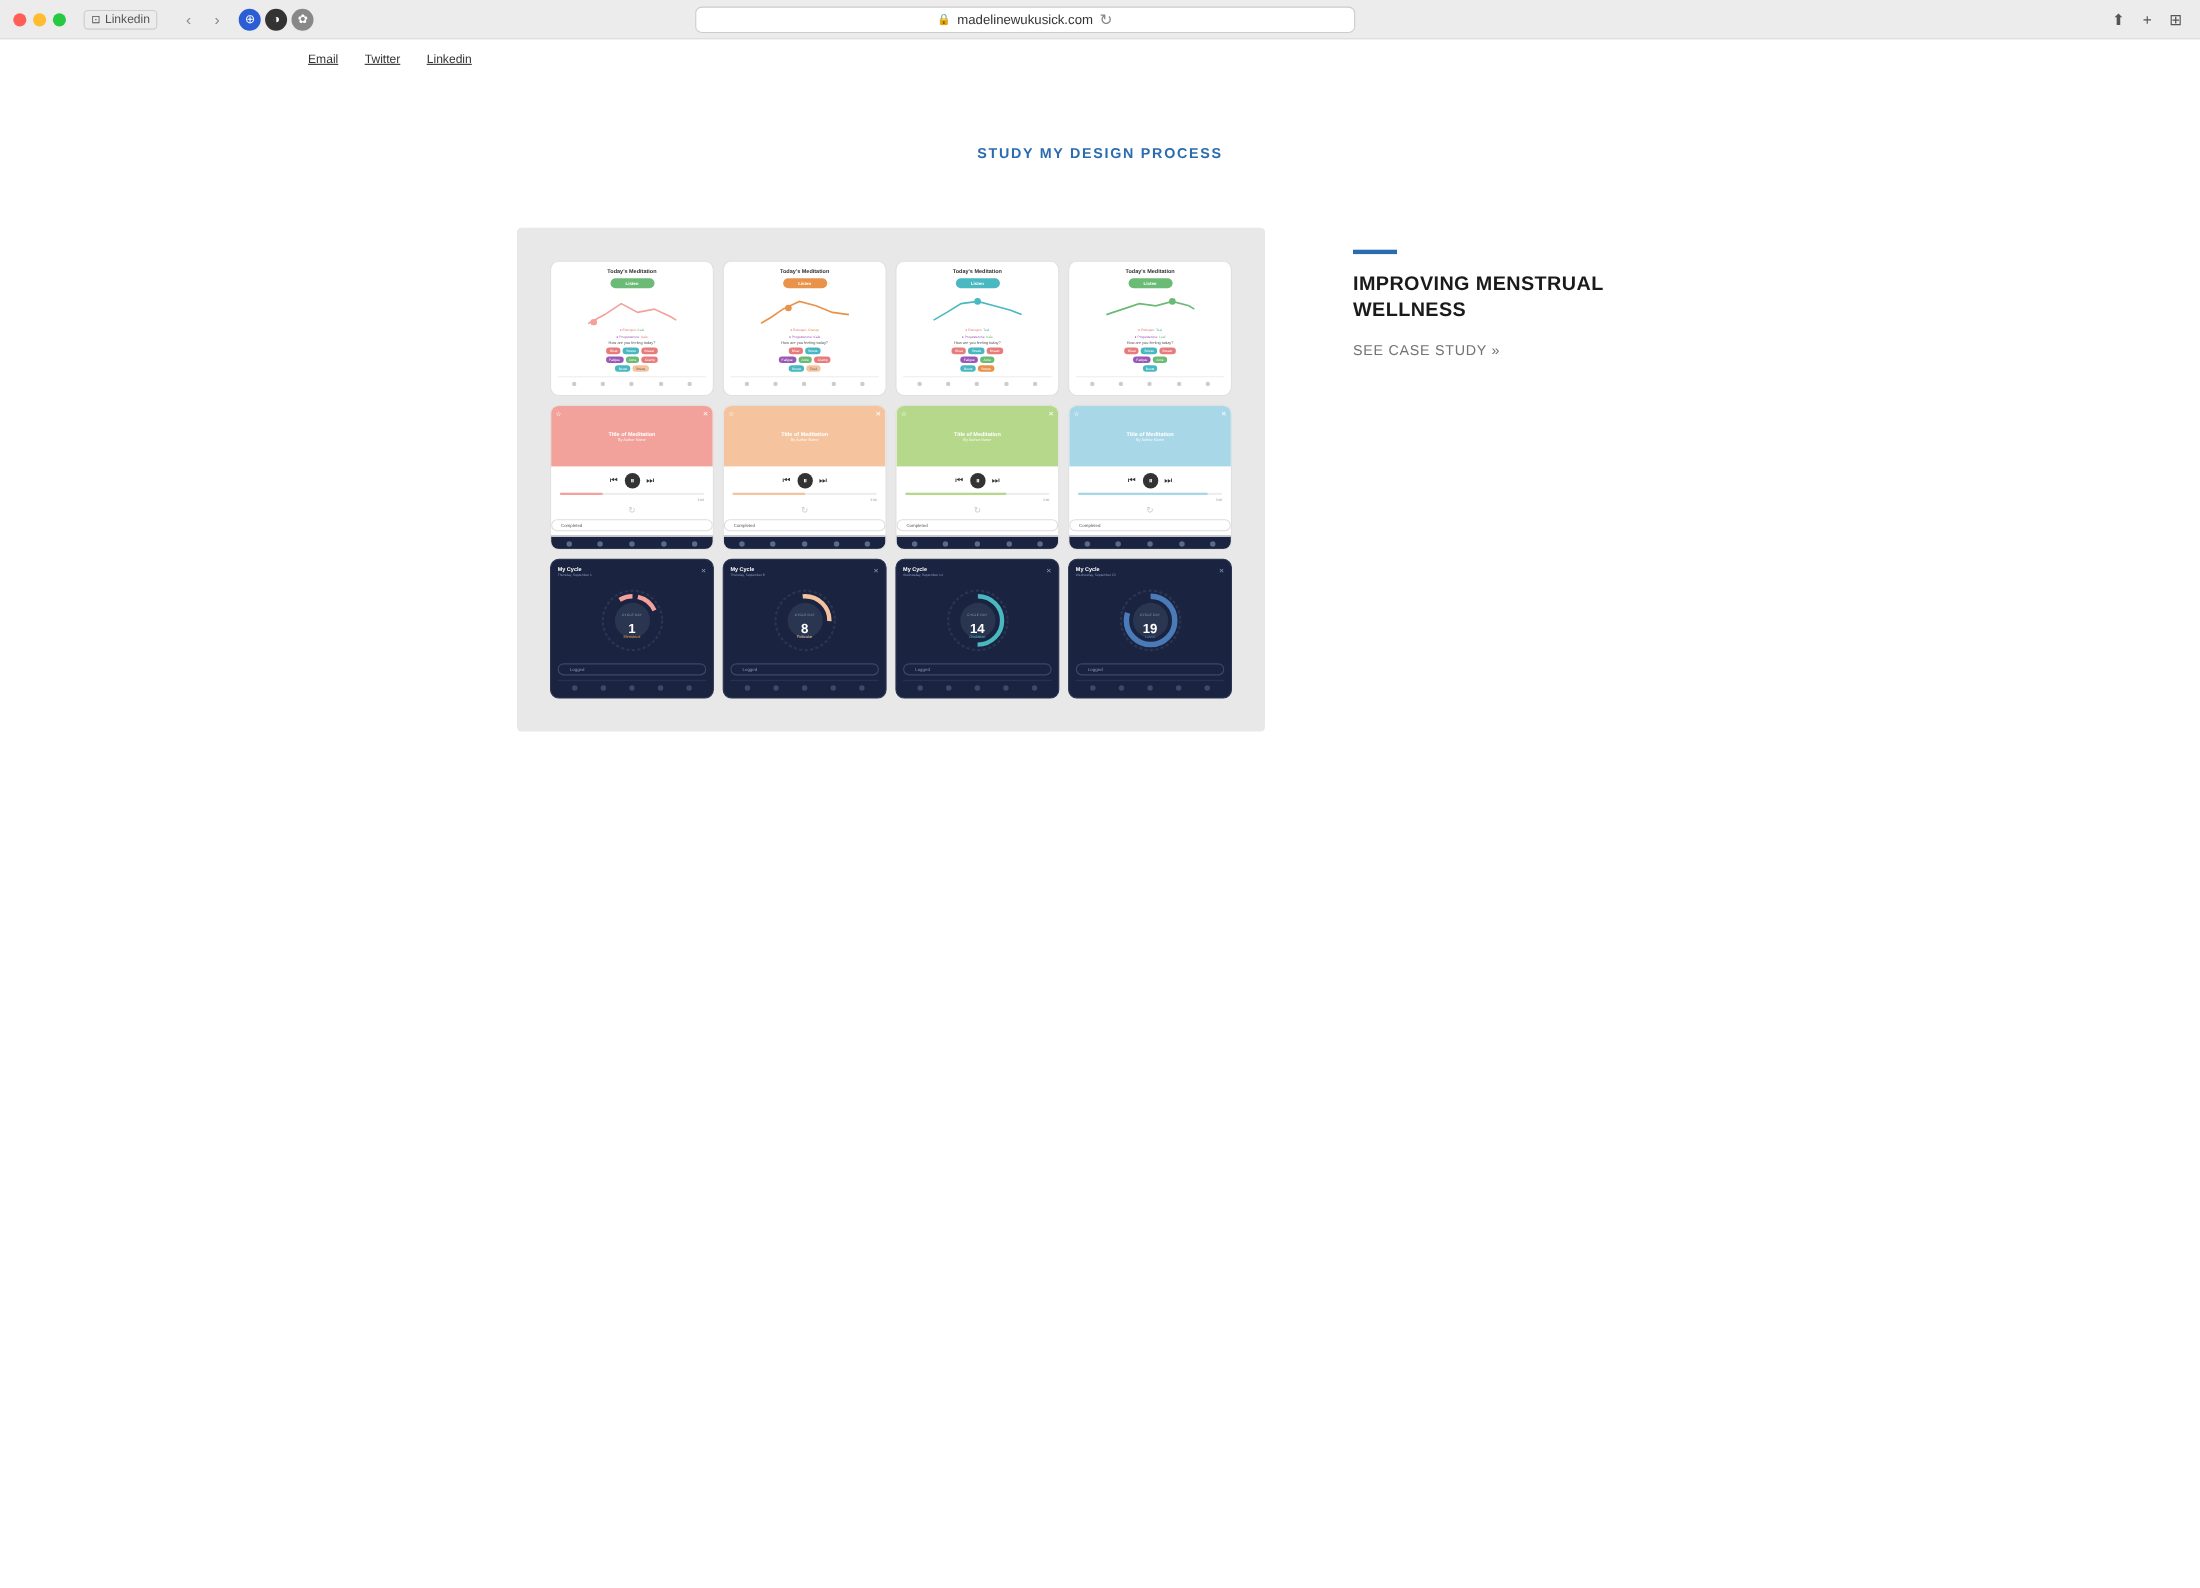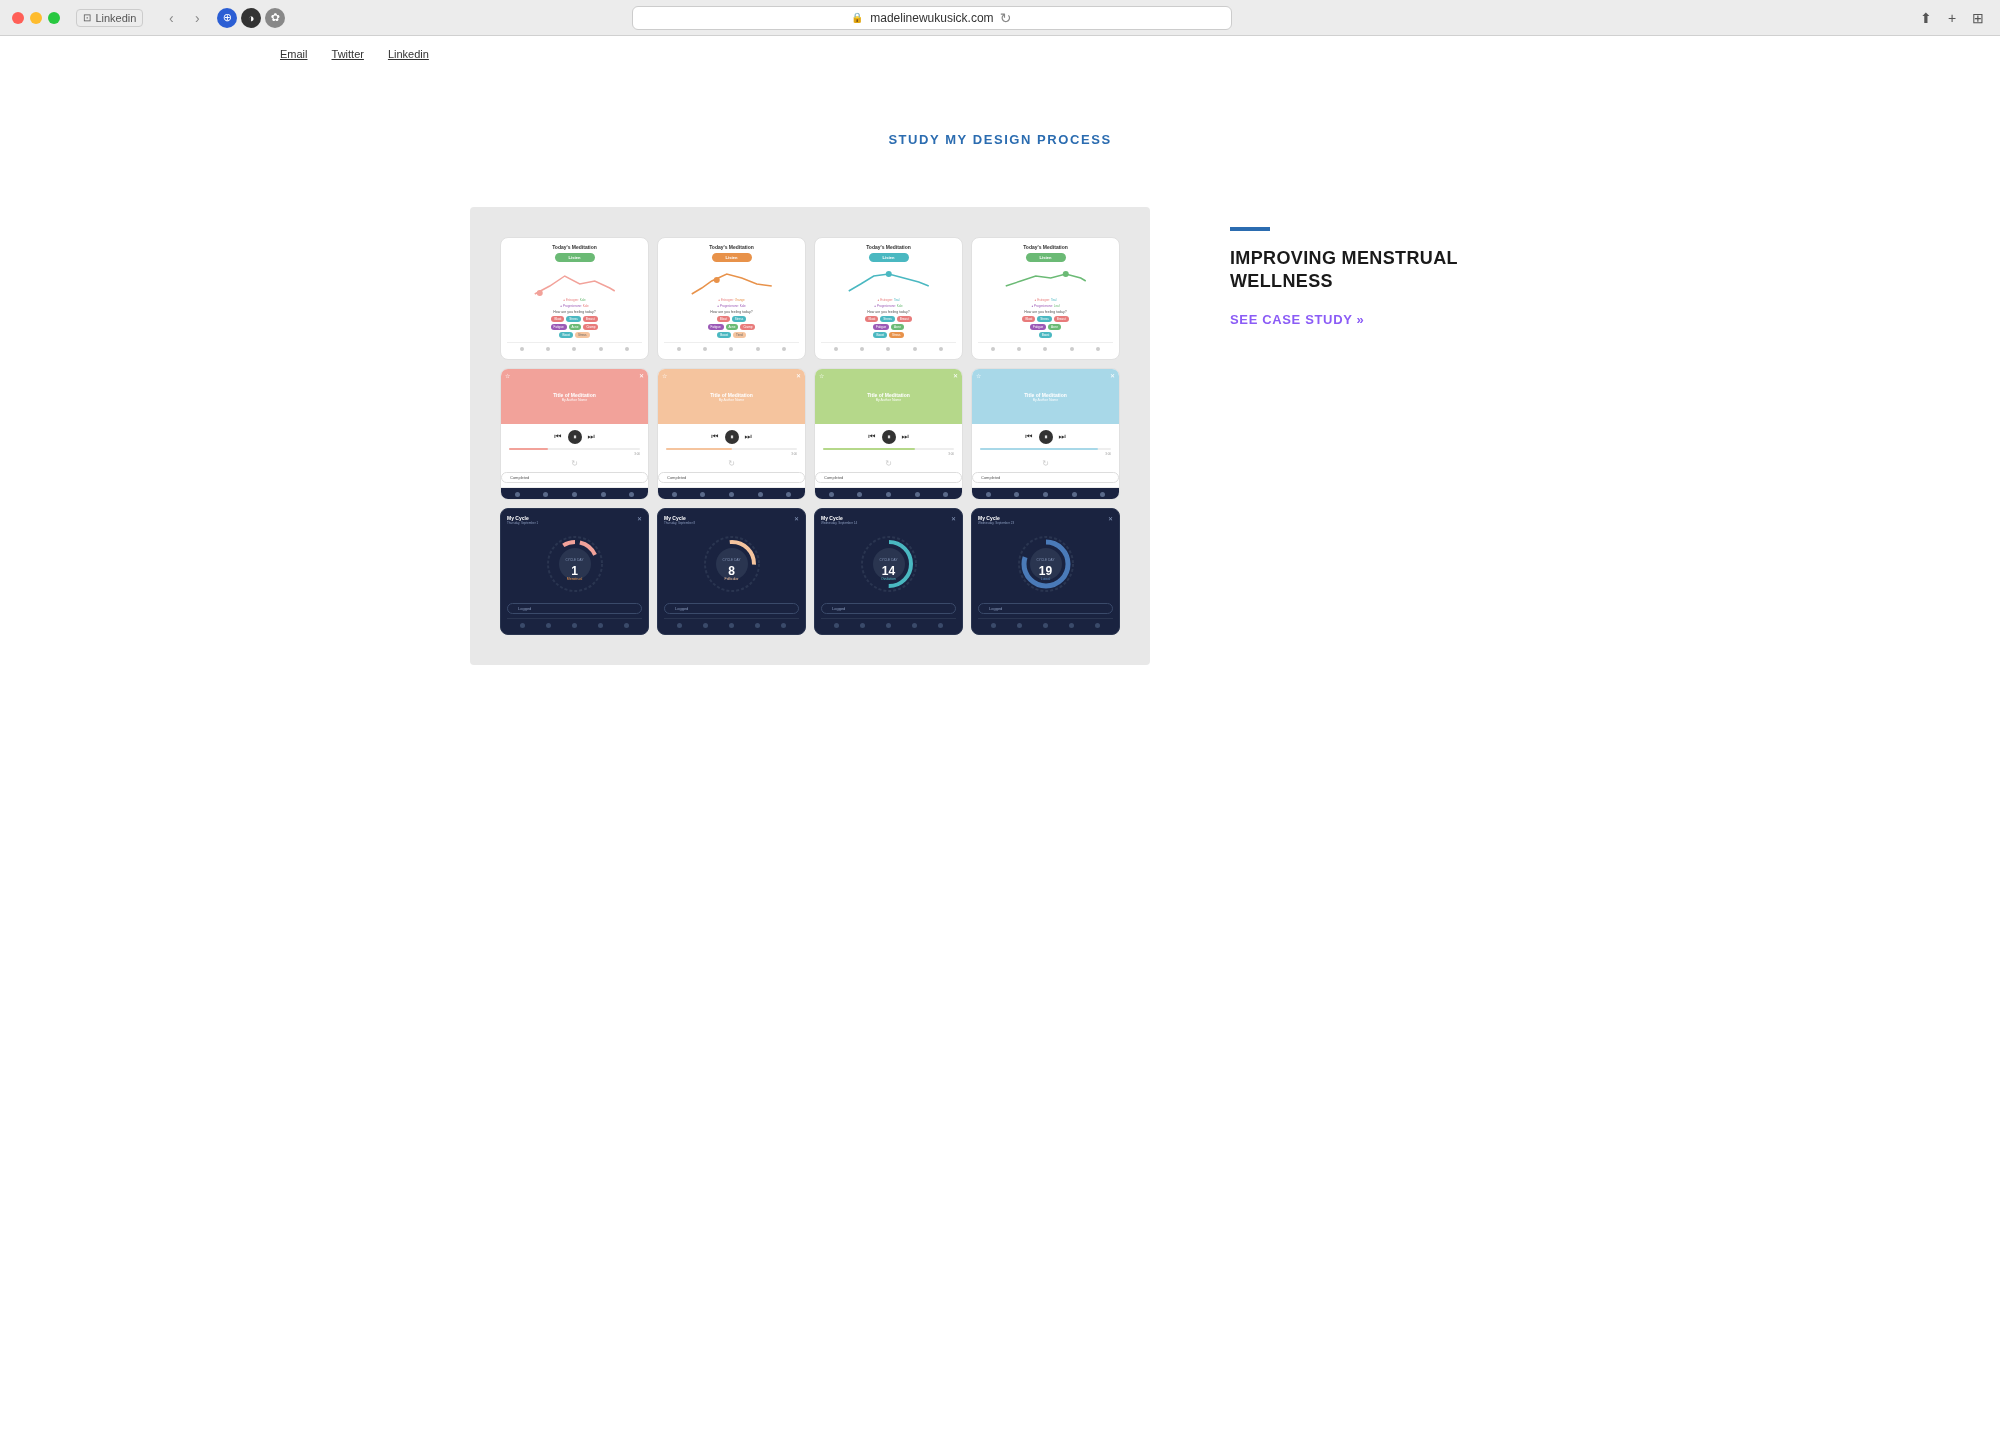--- a/index.html
+++ b/index.html
@@ -496,22 +496,22 @@
       letter-spacing: 0.02em;
     }
     .project-description {
       font-size: 14px;
       color: #444;
       line-height: 1.6;
       margin-bottom: 20px;
     }
     .case-study-link {
       font-size: 13px;
-      font-weight: 700;
-      color: #8b5cf6;
+      font-weight: 400;
+      color: #737373;
       text-decoration: none;
       text-transform: uppercase;
       letter-spacing: 0.05em;
       cursor: pointer;
     }
 
     
     .bottom-space {
       height: 200px;
     }

